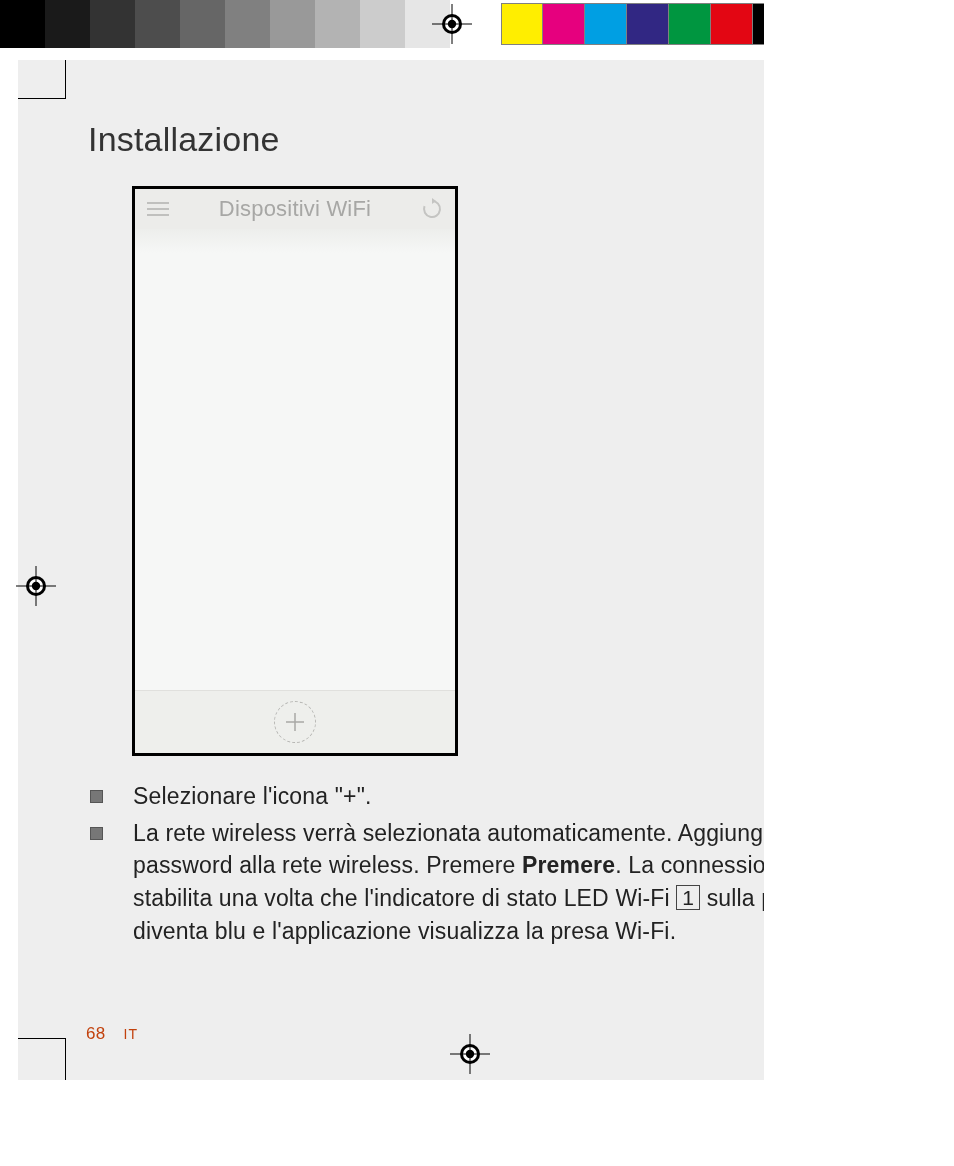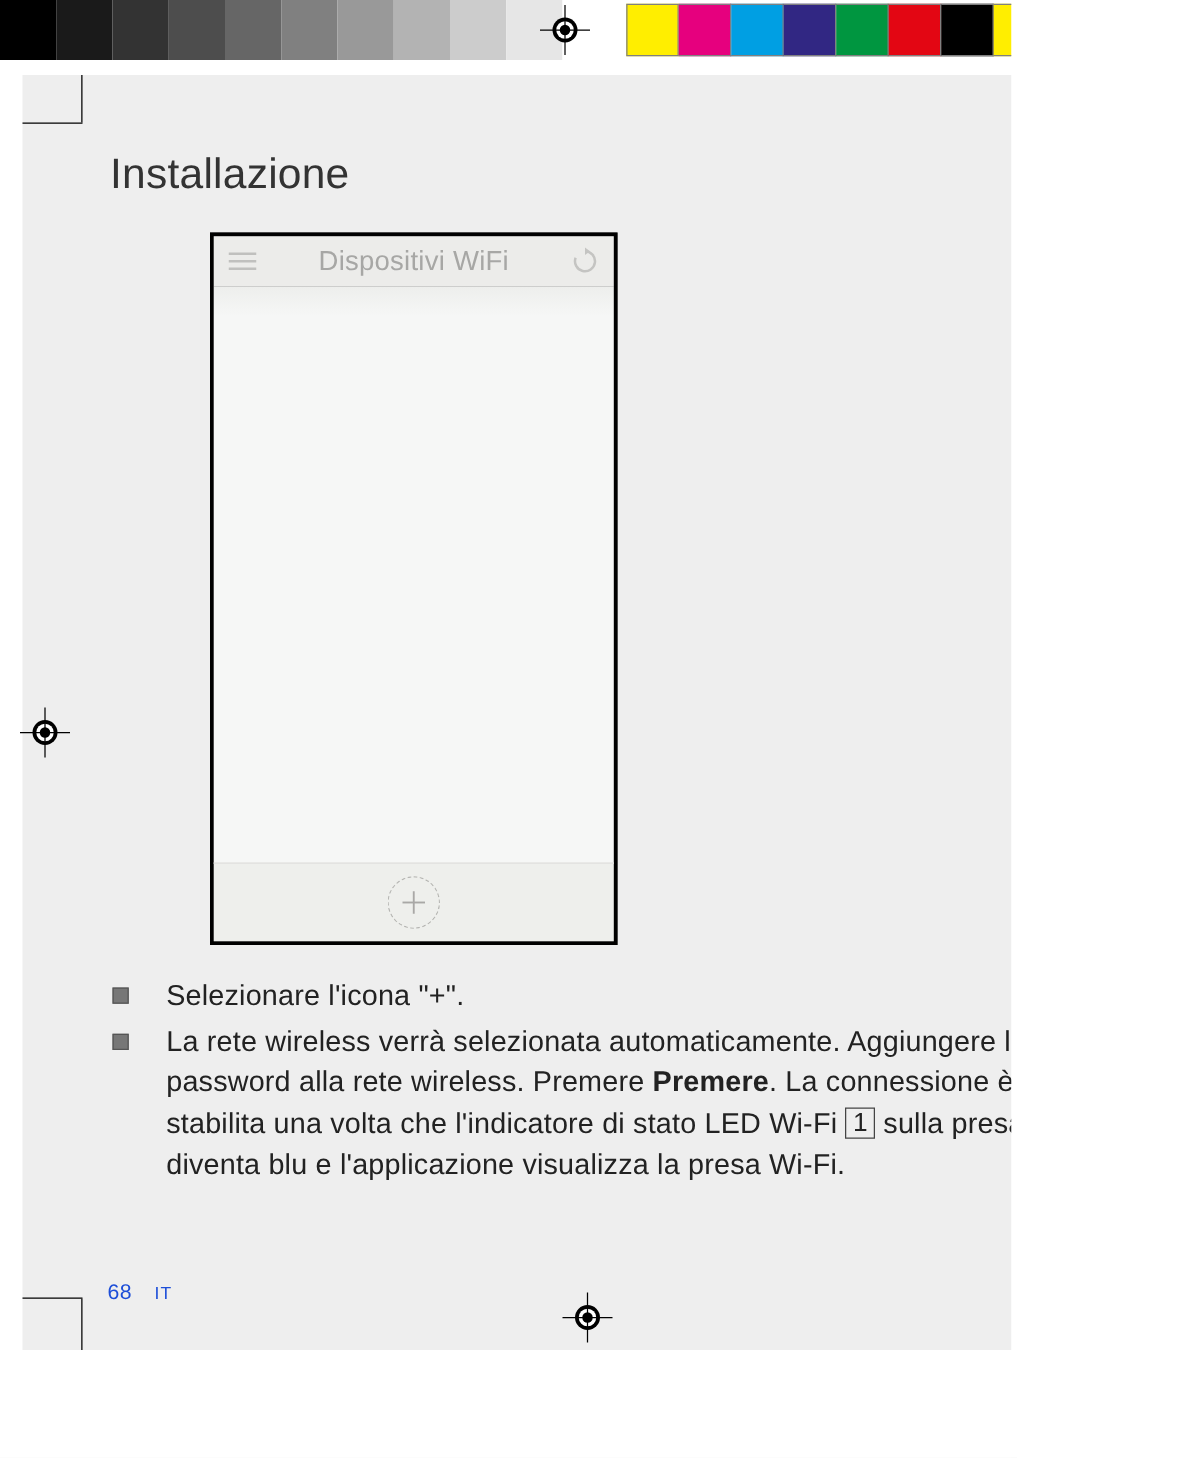--- a/index.html
+++ b/index.html
@@ -8,21 +8,20 @@
     background: #fff;
     font-family: "Helvetica Neue", Helvetica, Arial, sans-serif;
     -webkit-font-smoothing: antialiased;
   }
   .frame {
     width: 764px;
     height: 1166px;
     position: relative;
     background: #fff;
     overflow: hidden;
-    padding-left: 45px;
   }
 
   
   .colorbar {
     position: absolute;
     top: 0; left: 0;
     width: 954px;
     height: 48px;
     display: flex;
   }
@@ -83,23 +82,22 @@
     color: #333;
   }
 
   
   .phone {
     position: absolute;
     top: 126px;
     left: 114px;
     width: 320px;
     height: 564px;
-    background: #404040;
+    background: #ec4899;
     border: 3px solid #000;
-    margin-left: 36px;
   }
   .phone .topbar {
     height: 40px;
     background: #ececea;
     display: flex;
     align-items: center;
     justify-content: space-between;
     padding: 0 10px;
   }
   .phone .topbar .center {
@@ -181,21 +179,21 @@
     font-weight: 400;
     font-family: inherit;
   }
 
   
   .footer {
     position: absolute;
     left: 68px;
     bottom: 36px;
     font-size: 16px;
-    color: #1d4ed8;
+    color: #c2410c;
     letter-spacing: 0.3px;
     font-weight: 300;
     display:flex;
     gap: 18px;
     align-items:baseline;
   }
   .footer .pg { font-size: 17px; }
   .footer .lang { font-size: 14px; letter-spacing: 1px; }
 
   svg { overflow: visible; }

